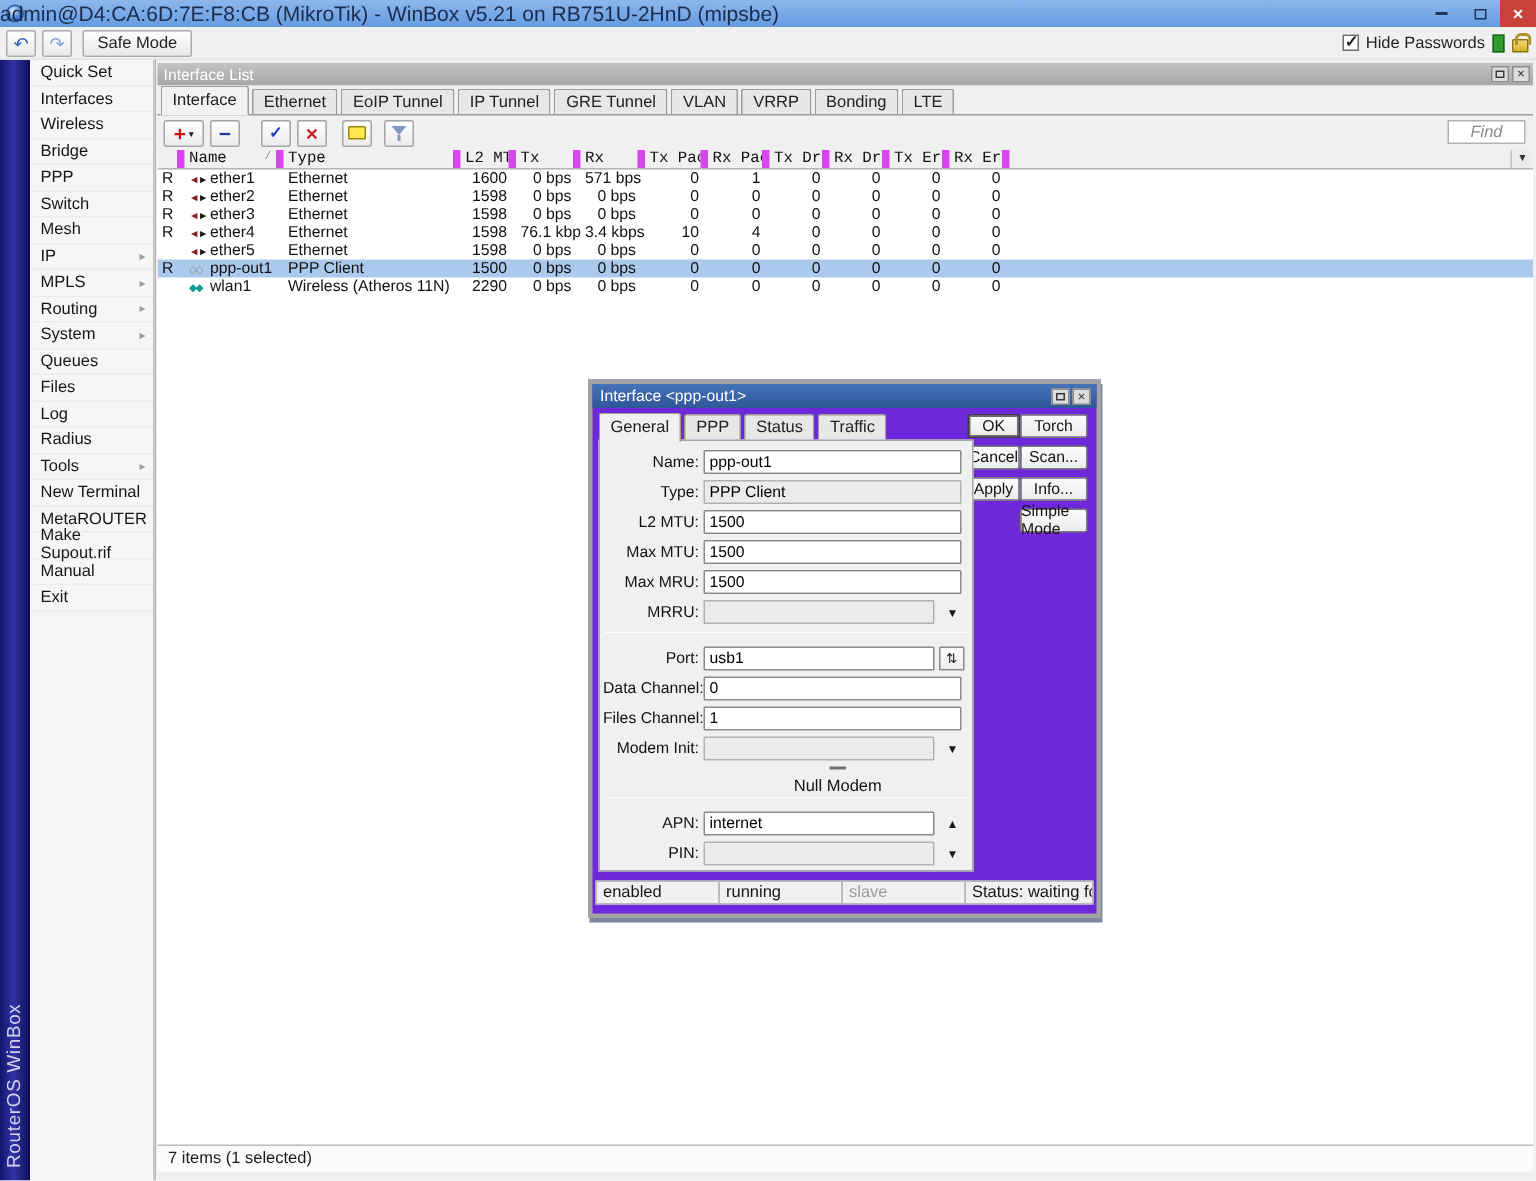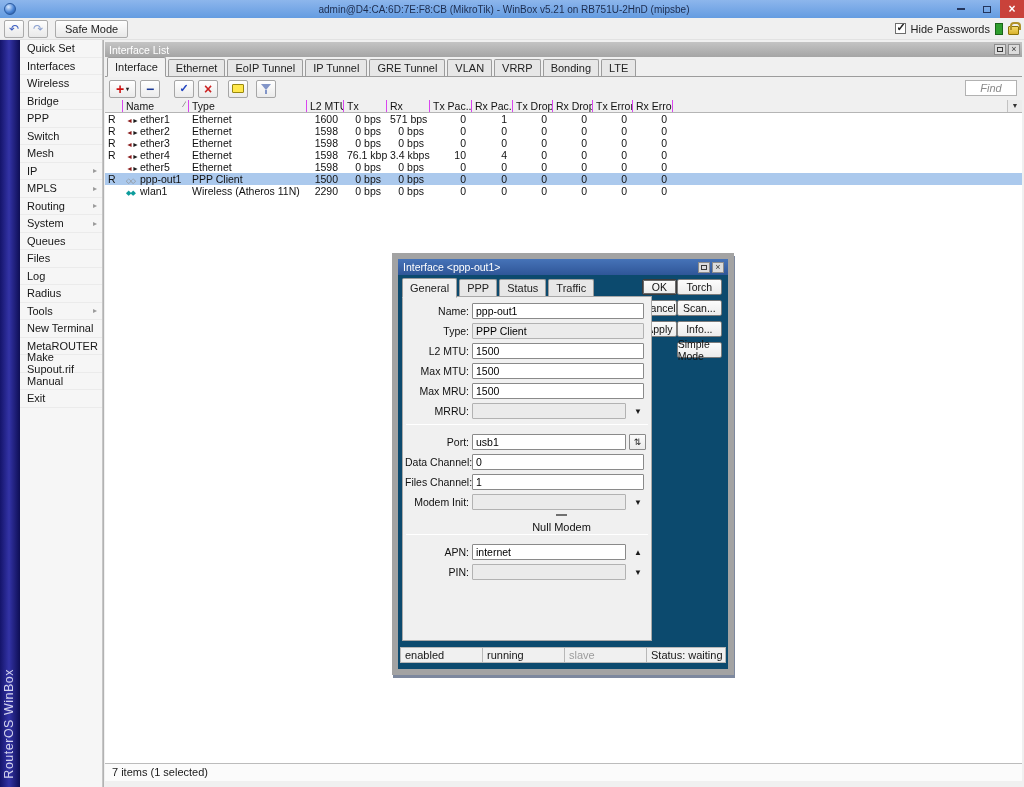--- a/index.html
+++ b/index.html
@@ -6,21 +6,21 @@
   html,body { width:1024px; height:787px; }
   body {
     position:relative; overflow:hidden; background:#f0f0f0;
     font-family:"Liberation Sans", sans-serif; font-size:11px; color:#111;
   }
   
   .titlebar { position:absolute; left:0; top:0; width:1024px; height:18px;
     background:linear-gradient(#8db6ec,#649ce1); display:flex; align-items:center; }
   .app-icon { width:12px; height:12px; border-radius:50%; margin-left:4px; flex:none;
     background:radial-gradient(circle at 35% 30%, #d8e9ff, #4a85d6 55%, #1c4d92); border:1px solid #2a5aa0; }
-  .title-text { position:absolute; left:0; right:16px; text-align:center; color:#1c2c4e; font-size:10px; }
+  .title-text { position:absolute; left:0; right:16px; color:#1c2c4e; font-size:14px; }
   .win-controls { position:absolute; right:0; top:0; height:18px; display:flex; }
   .wc { width:26px; height:18px; display:flex; align-items:center; justify-content:center; color:#23355c; }
   .glyph-min { width:8px; height:2px; background:currentColor; display:inline-block; }
   .glyph-box { width:8px; height:7px; border:1px solid currentColor; display:inline-block; }
   .wc.close { width:24px; background:var(--close_button); color:#fff; font-size:12px; font-weight:bold; }
   
   .toolbar { position:absolute; left:0; top:18px; width:1024px; height:22px; background:#f0f0f0;
     display:flex; align-items:center; border-bottom:1px solid #e2e2e2; }
   .tb-btn { height:18px; border:1px solid #ababab; border-radius:2px; background:linear-gradient(#fefefe,#e9e9e9);
     display:flex; align-items:center; justify-content:center; }
@@ -73,39 +73,39 @@
   .lt-btn .note { width:12px; height:9px; background:#ffe84d; border:1px solid #98880f; border-radius:1px; }
   .lt-btn.filter { margin-left:8px; }
   .funnel-w { display:flex; flex-direction:column; align-items:center; }
   .funnel { width:0; height:0; border-left:5px solid transparent; border-right:5px solid transparent; border-top:6px solid #8295c8; }
   .stem { width:2px; height:4px; background:#8295c8; }
   .find-box { position:absolute; right:5px; top:2px; width:52px; height:16px; background:#fff; border:1px solid #b2b2b2;
     color:#8a8a8a; font-style:italic; text-align:center; line-height:14px; }
   
   .table { position:absolute; top:60px; left:1px; right:2px; bottom:24px; background:#fff; overflow:hidden; }
   .thead { display:flex; height:13px; background:#f0f0f0; border-bottom:1px solid #b5b5b5; position:relative; }
-  .th { display:flex; align-items:flex-start; border-right:1px solid #d946ef; padding:0 2px 0 3px;
-    font-size:10.5px; white-space:nowrap; overflow:hidden; }
+  .th { display:flex; align-items:flex-start; border-right:5px solid #d946ef; padding:0 2px 0 3px;
+    font-size:10.5px; white-space:nowrap; overflow:hidden;font-family:Liberation Mono, monospace; }
   .th .sort { margin-left:auto; font-size:8px; color:#666; padding-right:1px; }
   .col-dropdown { position:absolute; right:0; top:0; width:15px; height:12px; background:#ececec;
     border-left:1px solid #c2c2c2; font-size:7px; color:#333; text-align:center; line-height:12px; }
   .tr { display:flex; height:12px; line-height:12px; font-size:10.5px; }
   .tr.selected { background:var(--selection); }
   .td { white-space:nowrap; overflow:hidden; padding:0 2px 0 3px; }
   .td.num { text-align:right; padding-right:6px; }
   .c0{width:18px}.c1{width:66px}.c2{width:118px}.c3{width:37px}.c4{width:43px}.c5{width:43px}
   .c6{width:42px}.c7{width:41px}.c8{width:40px}.c9{width:40px}.c10{width:40px}.c11{width:40px}
   .ric { display:inline-block; width:14px; font-size:7px; letter-spacing:-1px; }
   .ric .ia { color:#8a1a1a; font-weight:normal; } .ric .ib { color:#1a1a1a; font-weight:normal; }
   .ric.ip { color:#8a8a8a; } .ric.iw { color:#0d9c9c; }
   .panel-status { position:absolute; left:1px; right:2px; bottom:6px; height:18px; background:#fbfbfb;
     border-top:1px solid #bcbcbc; line-height:17px; padding-left:7px; color:#1a1a1a; }
   
-  .dialog { position:absolute; left:392px; top:253px; width:342px; height:422px; background:#0c4a6e;
-    border:6px solid #a3a3a3; box-shadow:1px 3px 0 rgba(18,38,78,.55); }
+  .dialog { position:absolute; left:392px; top:253px; width:342px; height:359px; background:#6d28d9;
+    border:3px solid #a3a3a3; box-shadow:1px 3px 0 rgba(18,38,78,.55); }
   .dlg-title { height:16px; background:linear-gradient(var(--dialog_title_from),var(--dialog_title_to));
     color:#fff; display:flex; align-items:center; padding:0 2px 0 5px; font-size:10.5px; }
   .dlg-tabs { position:absolute; top:18px; left:4px; width:250px; height:19px; display:flex; align-items:flex-end; z-index:2; }
   .dlg-tab { height:17px; padding:0 7px; border:1px solid #9c9c9c; border-bottom:none; border-radius:2px 2px 0 0;
     background:#e7e7e7; display:flex; align-items:center; margin-right:2px; color:#222; }
   .dlg-tab.active { height:20px; margin-bottom:-2px; background:#f0f0f0; border-bottom:1px solid #f0f0f0; }
   .dlg-page { position:absolute; left:4px; top:37px; width:250px; bottom:28px; border:1px solid #a8a8a8;
     background:#f0f0f0; padding-top:6px; z-index:1; overflow:hidden; }
   .f-row { display:flex; align-items:center; height:16px; margin:0 5px 4px 2px; }
   .f-label { width:64px; text-align:right; margin-right:3px; font-size:10.5px; white-space:nowrap; color:#111; }

